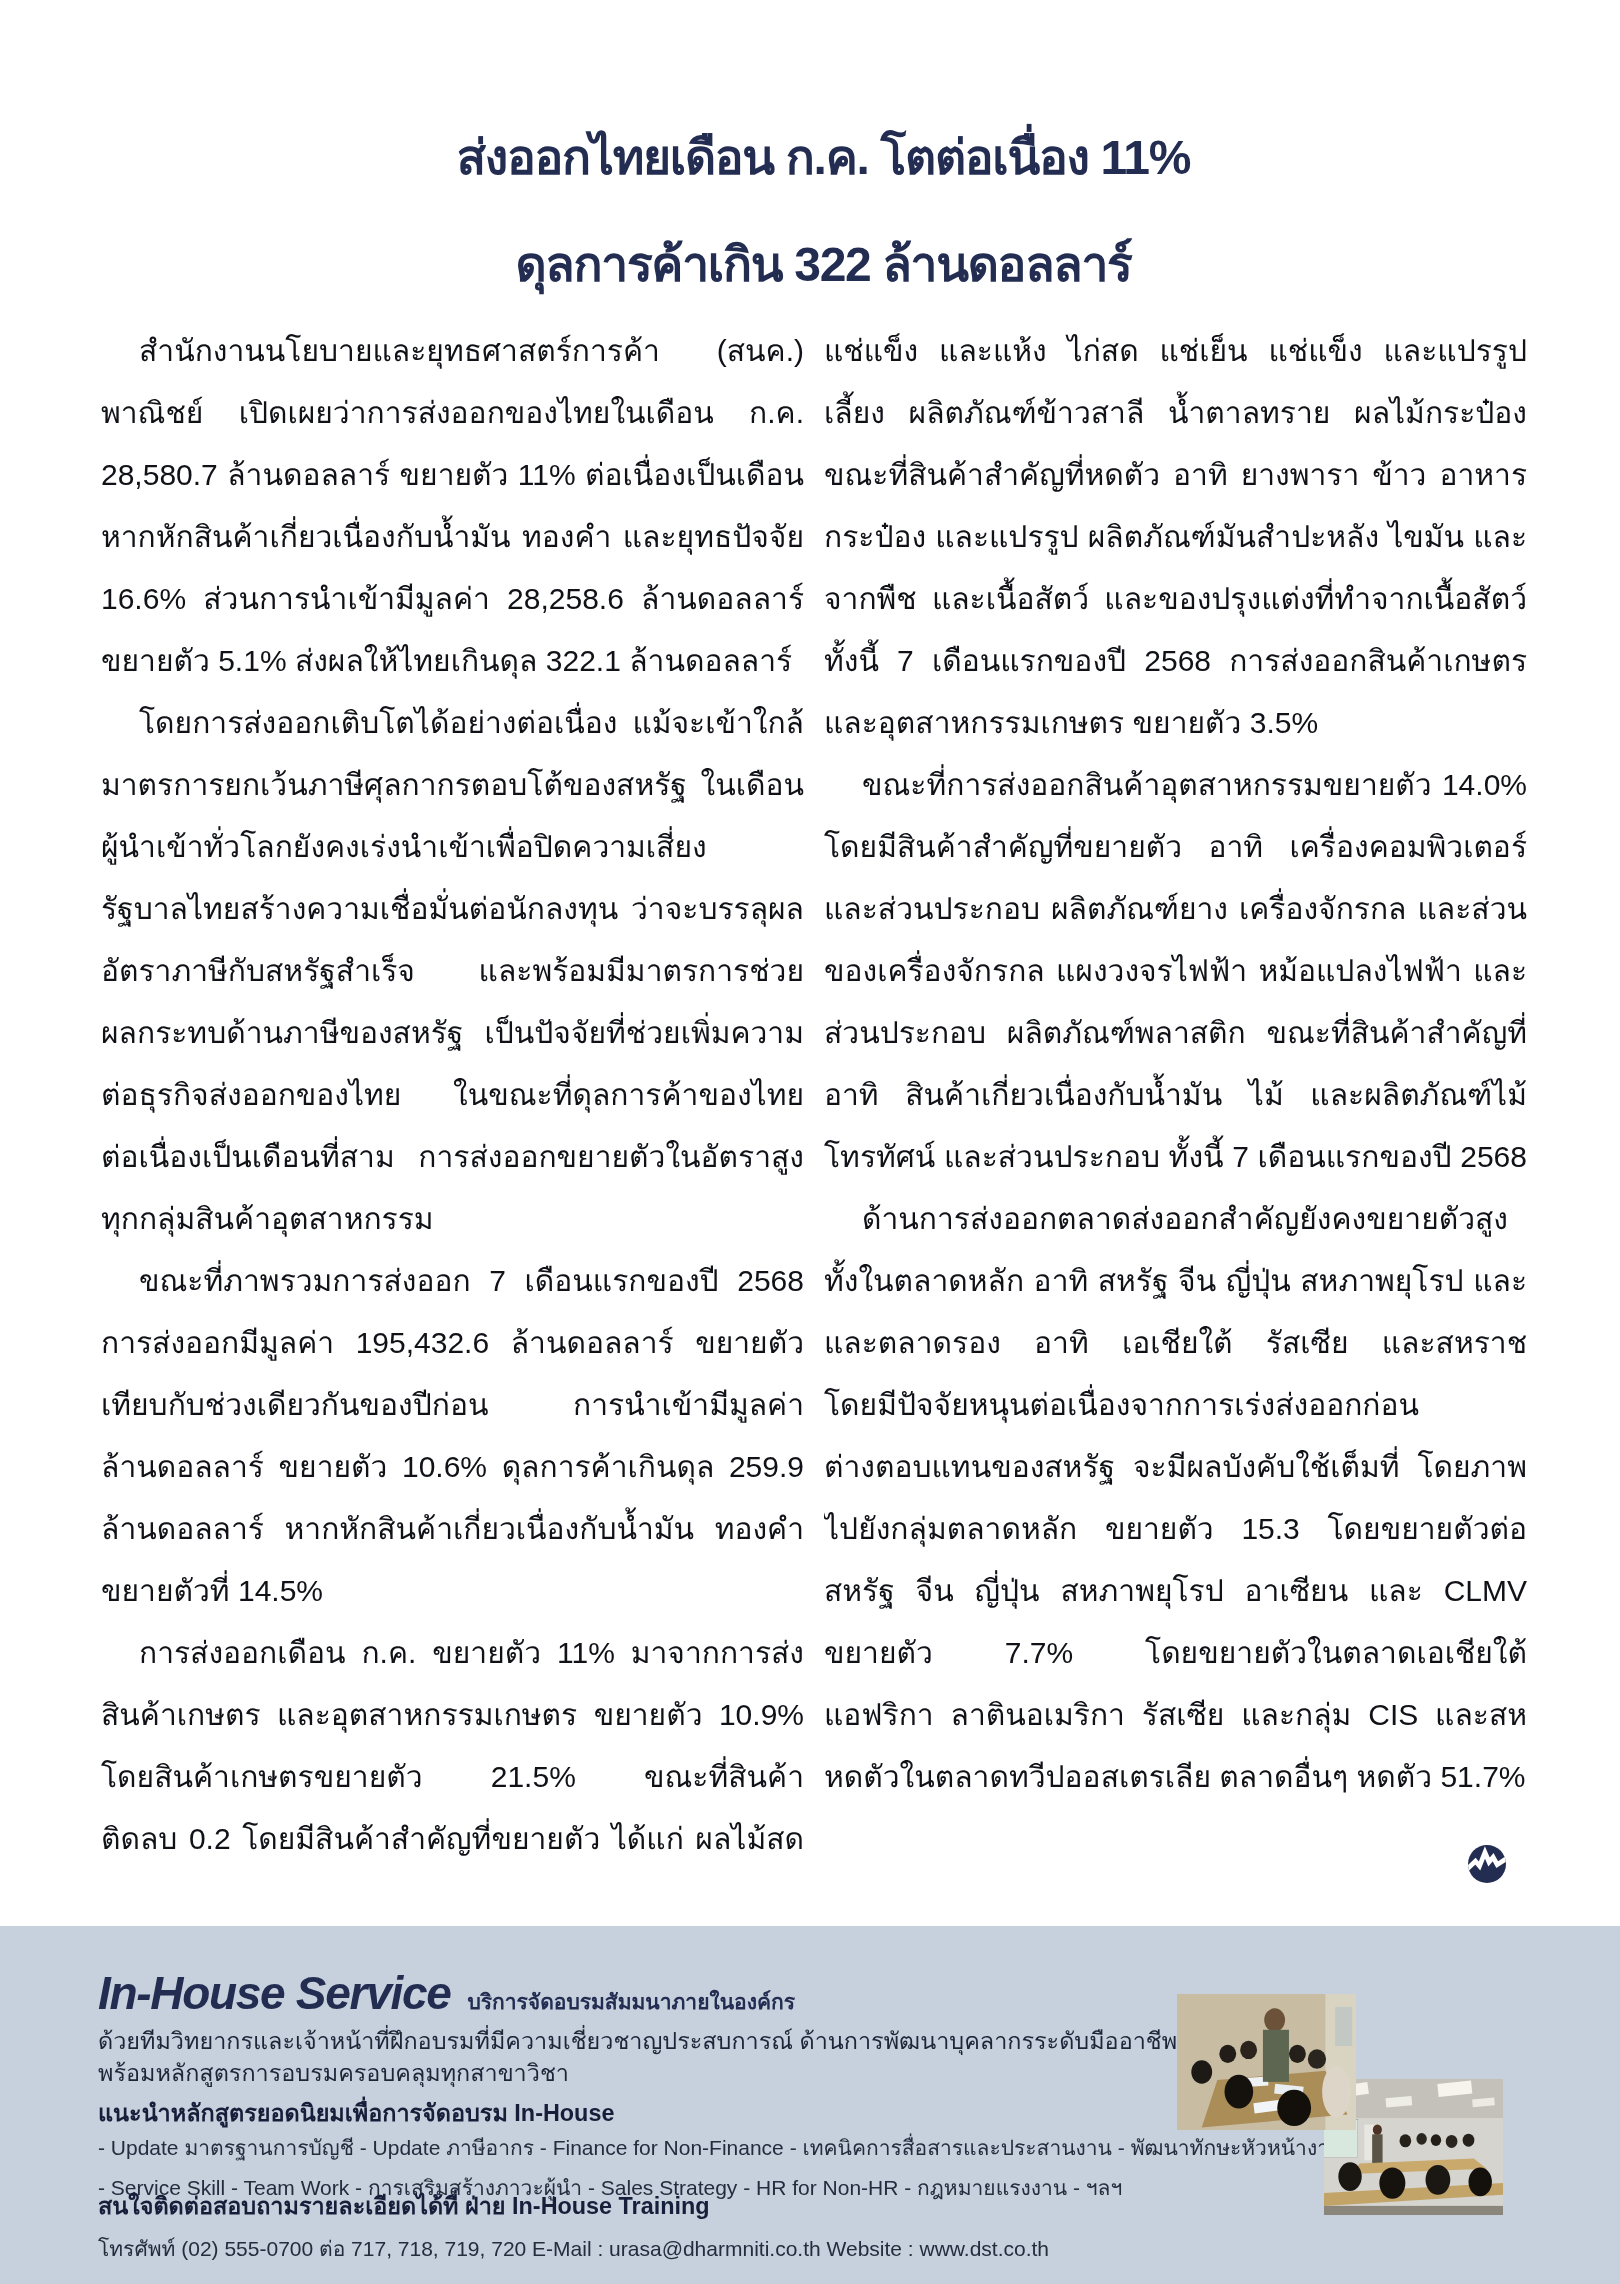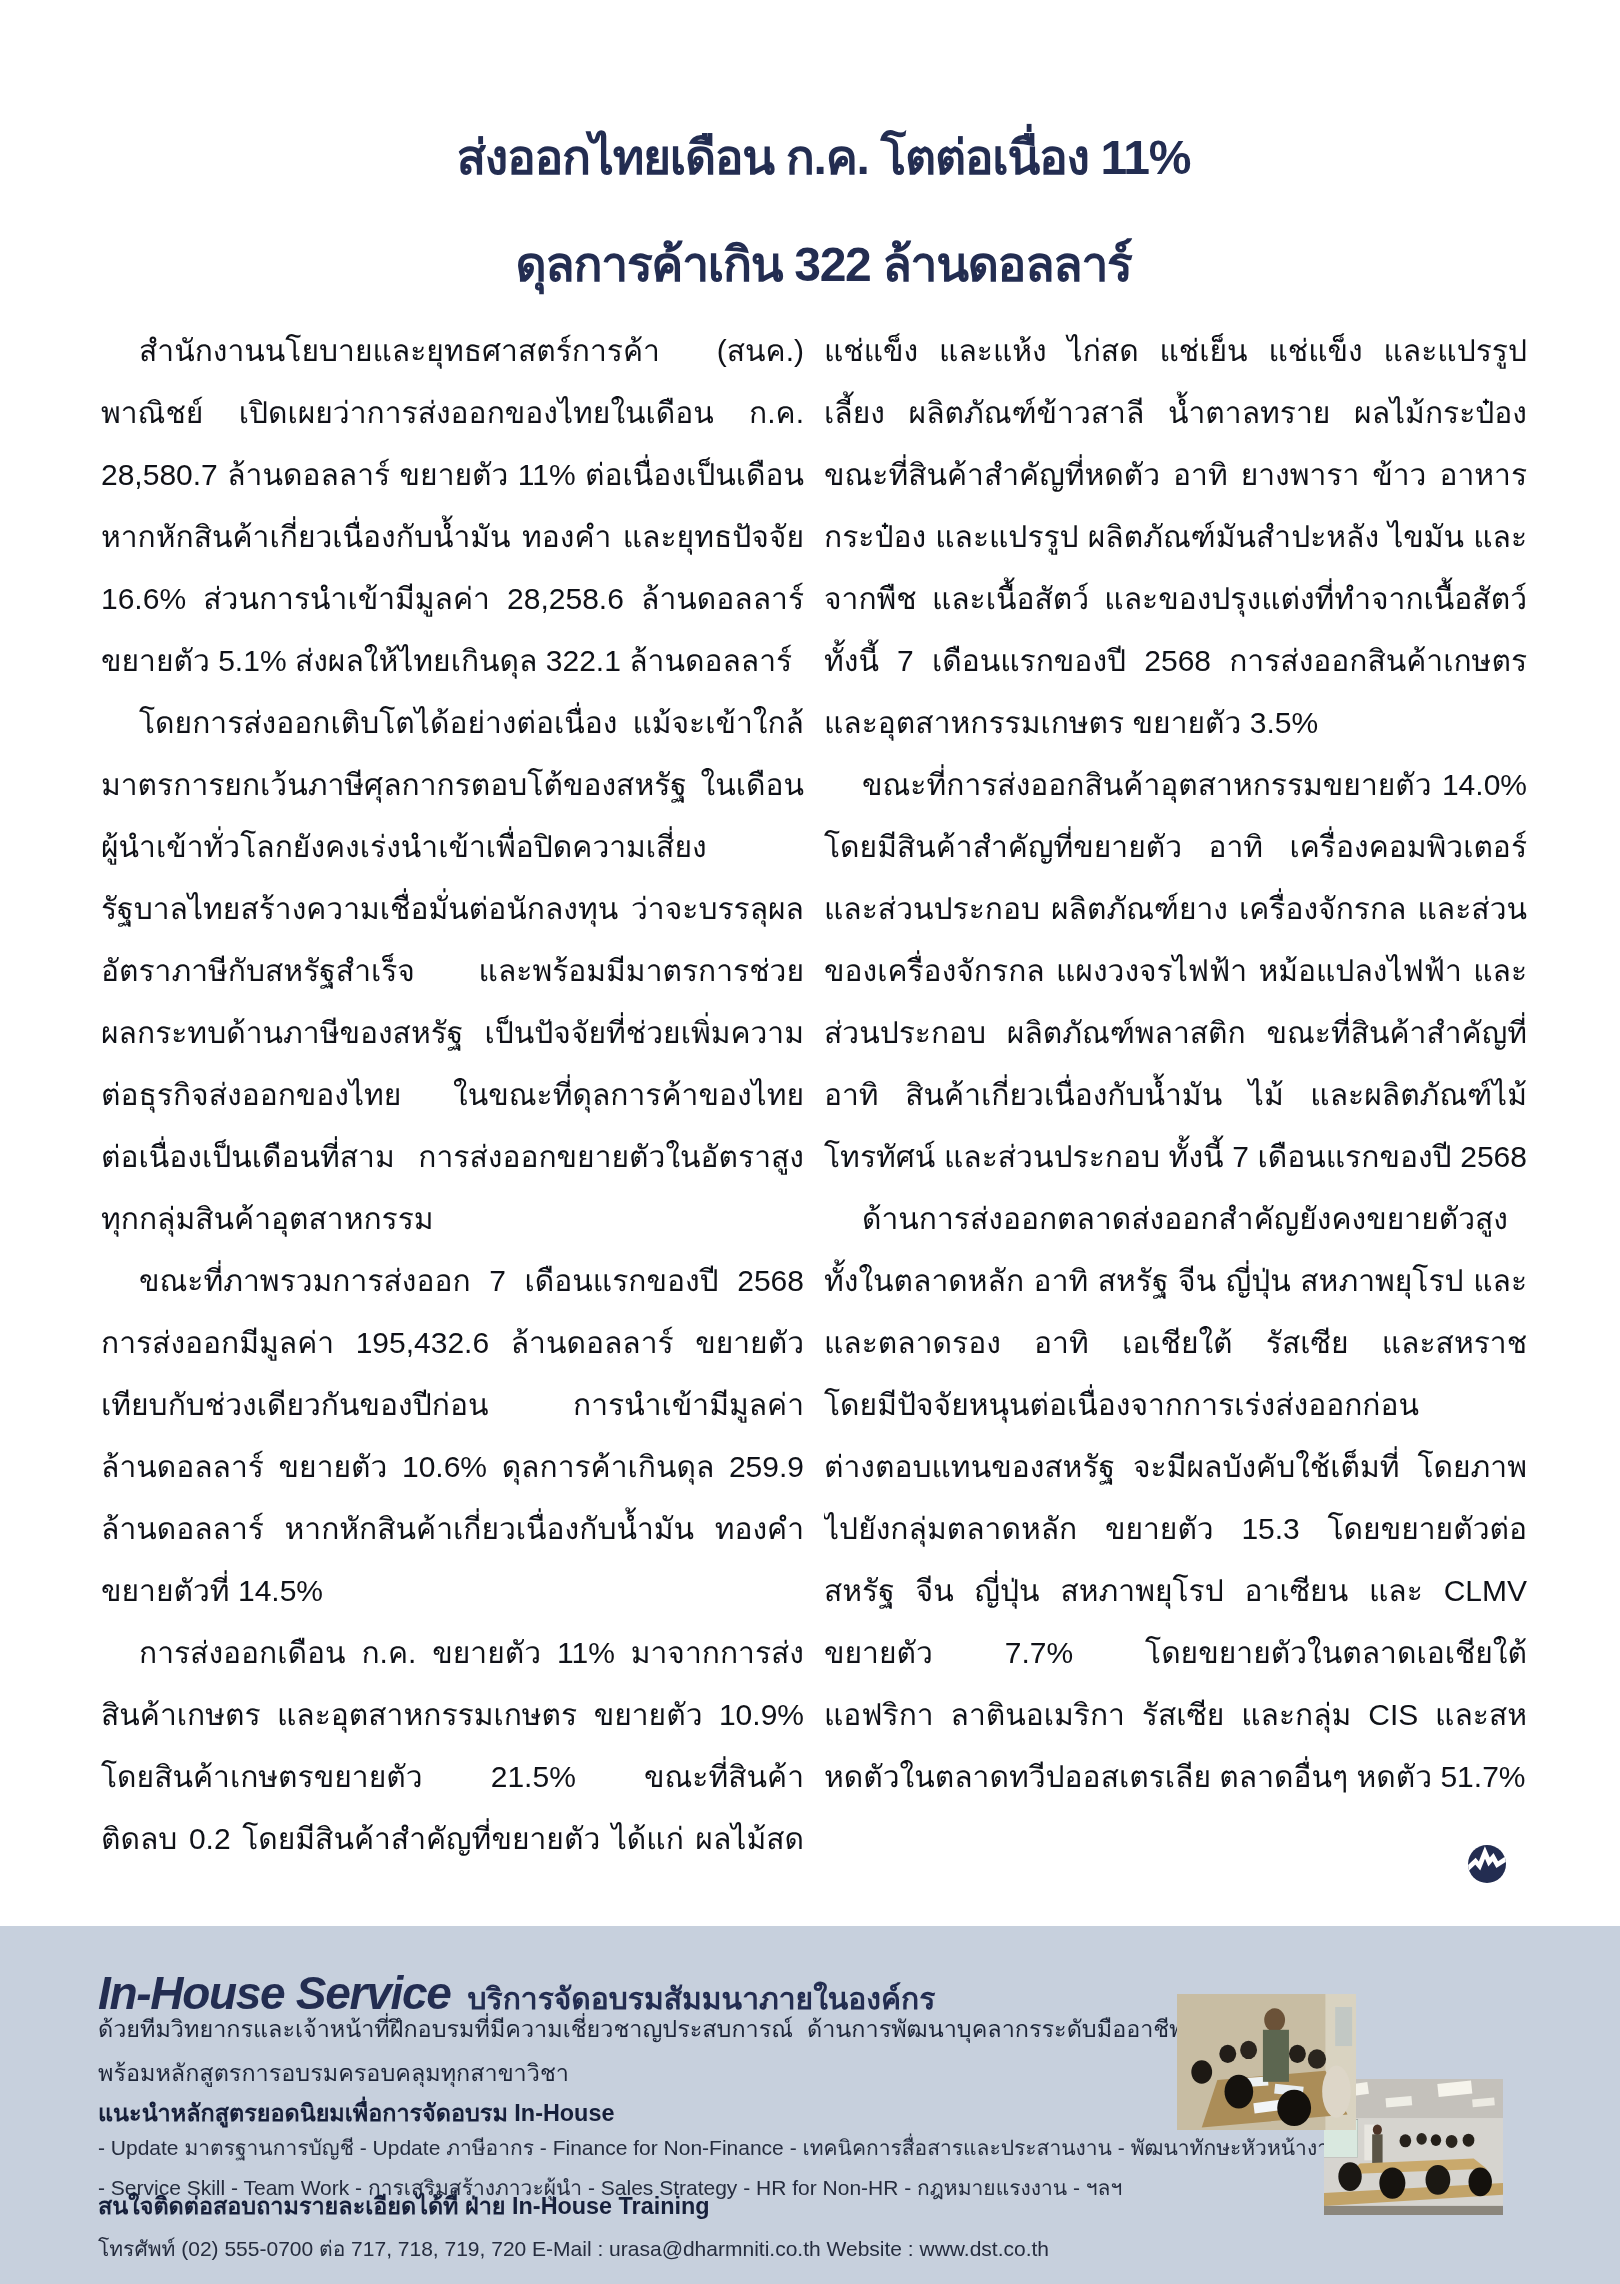--- a/index.html
+++ b/index.html
@@ -48,29 +48,29 @@
   }
   .f-head{
     position:absolute;left:98px;top:40px;
     white-space:nowrap;
     color:#232d51;
   }
   .f-head-en{
     font-size:46px;font-weight:bold;font-style:italic;letter-spacing:-1.3px;
   }
   .f-head-th{
-    font-size:30px;font-weight:bold;margin-left:17px;
+    font-size:21px;font-weight:bold;margin-left:17px;
   }
   .f-line{
     position:absolute;left:98px;white-space:nowrap;
     color:#1d2538;font-size:23.4px;line-height:29px;
   }
   .f-line.small{font-size:21px;color:#252c3e;}
   .f-line.bold{font-weight:bold;color:#161f3a;}
-  .f-team{top:91px;font-family:Liberation Mono, monospace;}
+  .f-team{top:101px;}
   .f-courses{top:133px;}
   .f-recommend{top:173px;}
   .f-topics1{top:207px;}
   .f-topics2{top:247px;}
   .f-contact{top:266px;}
   .f-phone{top:308px;}
   
   .photo{position:absolute;overflow:hidden;}
   .photo svg{display:block;width:100%;height:100%;}
   .photo-1{left:1177px;top:68px;width:179px;height:136px;z-index:2;}

